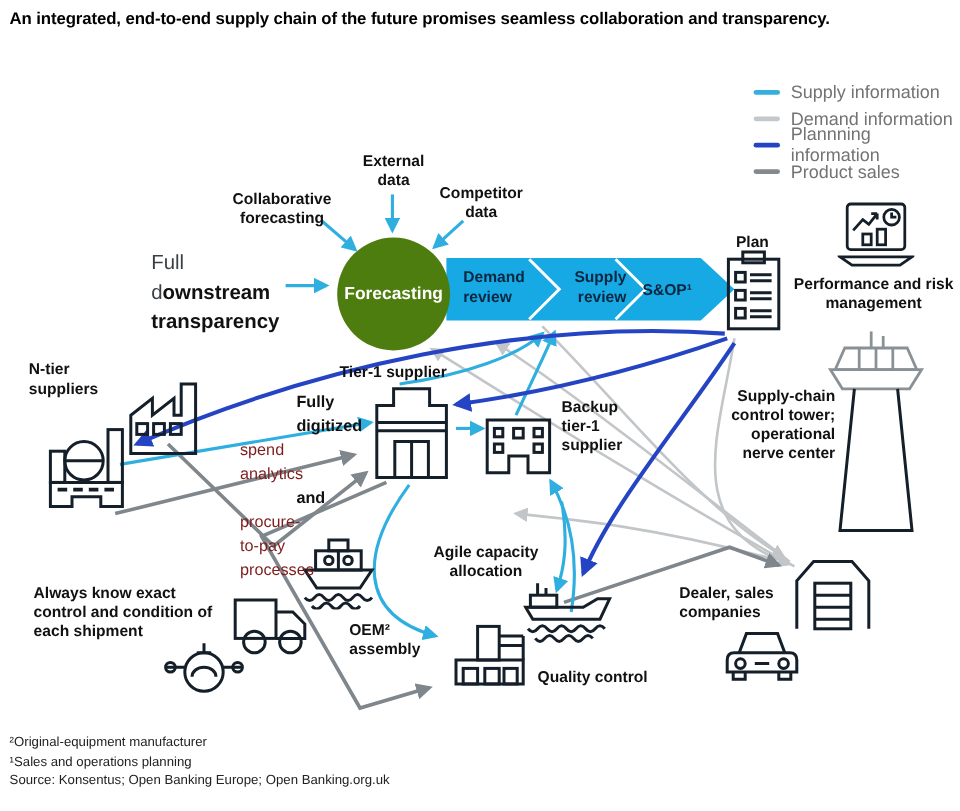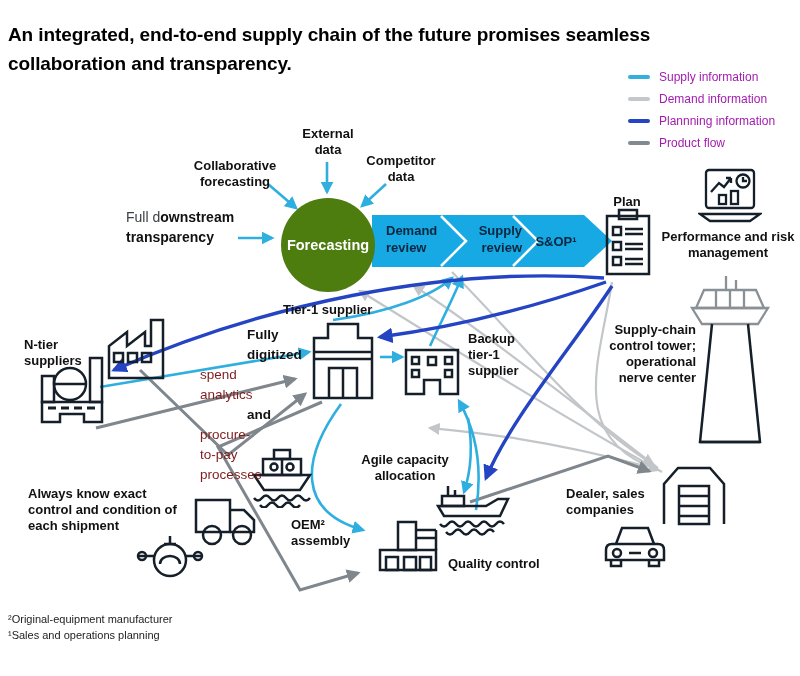--- a/index.html
+++ b/index.html
@@ -2,38 +2,38 @@
 <html><head>
 <meta charset="utf-8">
 <style>
   html,body{margin:0;padding:0;background:#fff;}
   #canvas{position:relative;width:800px;height:676px;background:#fff;overflow:hidden;
           font-family:"Liberation Sans",sans-serif;}
   .abs{position:absolute;}
   .layer{position:absolute;left:0;top:0;z-index:1;pointer-events:none;}
   .icon{position:absolute;z-index:2;}
   .txt{position:absolute;z-index:3;}
-  .title{left:8px;top:5px;width:720px;font-size:19px;font-weight:700;color:#000;
-         line-height:1.5;letter-spacing:-0.1px;margin-top:16px;}
+  .title{left:8px;top:5px;width:720px;font-size:14px;font-weight:700;color:#000;
+         line-height:1.5;letter-spacing:-0.1px;}
   .lbl{font-size:13px;font-weight:700;color:#111;line-height:1.24;}
   .ctr{text-align:center;}
   .rgt{text-align:right;}
   .legend{left:628px;top:66px;z-index:3;}
   .leg-row{display:flex;align-items:center;height:22px;}
   .leg-sw{width:22px;height:4px;border-radius:2px;margin-right:9px;flex:0 0 auto;}
   .sw0{background:#35b0de;} .sw1{background:#c4c8cb;} .sw2{background:#2444c4;} .sw3{background:#82898f;}
-  .leg-lb{font-size:12px;color:#a21caf;}
+  .leg-lb{font-size:15px;color:#737373;}
   .circle{left:281px;top:198px;width:94px;height:94px;border-radius:50%;background:#4d7c0f;
           z-index:2;display:flex;align-items:center;justify-content:center;}
   .circle span{color:#fff;font-size:14.5px;font-weight:700;}
   .band-lbl{font-size:13px;font-weight:700;color:#0b2740;line-height:1.3;z-index:3;}
   .gray-line{font-weight:400;color:#7f1d1d;}
   .digitized{left:200px;top:325px;width:112px;font-size:13.5px;line-height:20px;color:#474c52;}
   .digitized .b{font-weight:700;color:#111;padding-left:47px;}
-  .downstream{left:126px;top:207px;width:130px;font-size:14px;font-weight:700;color:#111;line-height:1.45;}
+  .downstream{left:126px;top:207px;width:130px;font-size:17px;font-weight:700;color:#111;line-height:1.45;}
   .downstream .lt{font-weight:400;color:#3a3f45;}
   .fn{left:8px;top:612px;font-size:11px;color:#222;line-height:1.42;z-index:3;}
 </style>
 </head>
 <body>
 
 <div id="canvas">
 
   <div class="txt title">An integrated, end-to-end supply chain of the future promises seamless collaboration and transparency.</div>
 
@@ -45,21 +45,21 @@
     <div class="leg-row">
       <span class="leg-sw sw1"></span>
       <span class="leg-lb">Demand information</span>
     </div>
     <div class="leg-row">
       <span class="leg-sw sw2"></span>
       <span class="leg-lb">Plannning information</span>
     </div>
     <div class="leg-row">
       <span class="leg-sw sw3"></span>
-      <span class="leg-lb">Product flow</span>
+      <span class="leg-lb">Product sales</span>
     </div>
   </div>
 
   <svg class="layer" width="800" height="676" viewBox="0 0 800 676">
     <defs>
       <marker id="aC" viewBox="0 0 10 10" refX="8" refY="5" markerWidth="5" markerHeight="5" orient="auto">
           <path d="M0,0 L10,5 L0,10 z" fill="#2fafdf"></path>
         </marker>
       <marker id="aB" viewBox="0 0 10 10" refX="8" refY="5" markerWidth="4.6" markerHeight="4.6" orient="auto">
           <path d="M0,0 L10,5 L0,10 z" fill="#2444c4"></path>
@@ -123,21 +123,21 @@
   <div class="txt band-lbl ctr" style="left:527px;top:234px;width:58px;">S&amp;OP¹</div>
 
   <div class="txt lbl ctr" style="left:185px;top:158px;width:100px;">Collaborative forecasting</div>
   <div class="txt lbl ctr" style="left:296px;top:126px;width:64px;">External data</div>
   <div class="txt lbl ctr" style="left:356px;top:153px;width:90px;">Competitor data</div>
   <div class="txt downstream">
     <span class="lt">Full d</span><span>ownstream</span><br>
     <span>transparency</span>
   </div>
 
-  <div class="txt lbl" style="left:24px;top:300px;width:72px;margin-top:37px;">N-tier suppliers</div>
+  <div class="txt lbl" style="left:24px;top:300px;width:72px;">N-tier suppliers</div>
   <div class="txt lbl" style="left:283px;top:302px;width:110px;">Tier-1 supplier</div>
   <div class="txt lbl" style="left:468px;top:331px;width:62px;">Backup tier-1 supplier</div>
   <div class="txt lbl ctr" style="left:660px;top:229px;width:136px;">Performance and risk management</div>
   <div class="txt lbl rgt" style="left:602px;top:322px;width:94px;">Supply-chain control tower; operational nerve center</div>
   <div class="txt lbl ctr" style="left:350px;top:452px;width:110px;">Agile capacity allocation</div>
   <div class="txt lbl" style="left:28px;top:486px;width:160px;">Always know exact control and condition of each shipment</div>
   <div class="txt lbl" style="left:291px;top:517px;width:72px;">OEM² assembly</div>
   <div class="txt lbl" style="left:448px;top:556px;width:110px;">Quality control</div>
   <div class="txt lbl" style="left:566px;top:486px;width:92px;">Dealer, sales companies</div>
 
@@ -272,15 +272,16 @@
     <path d="M2,40 V30 Q2,24 8,24 H54 Q60,24 60,30 V40 Z"></path>
     <circle cx="13" cy="33" r="4"></circle>
       <circle cx="49" cy="33" r="4"></circle>
     <path d="M25,33 H37"></path>
     <path d="M7,40 V46 H17 V40 M45,40 V46 H55 V40"></path>
   </svg>
 
   <div class="txt fn">
     <div>²Original-equipment manufacturer</div>
     <div>¹Sales and operations planning</div>
+    <div>Source: Konsentus; Open Banking Europe; Open Banking.org.uk</div>
   </div>
 
 </div>
 
 </body></html>

